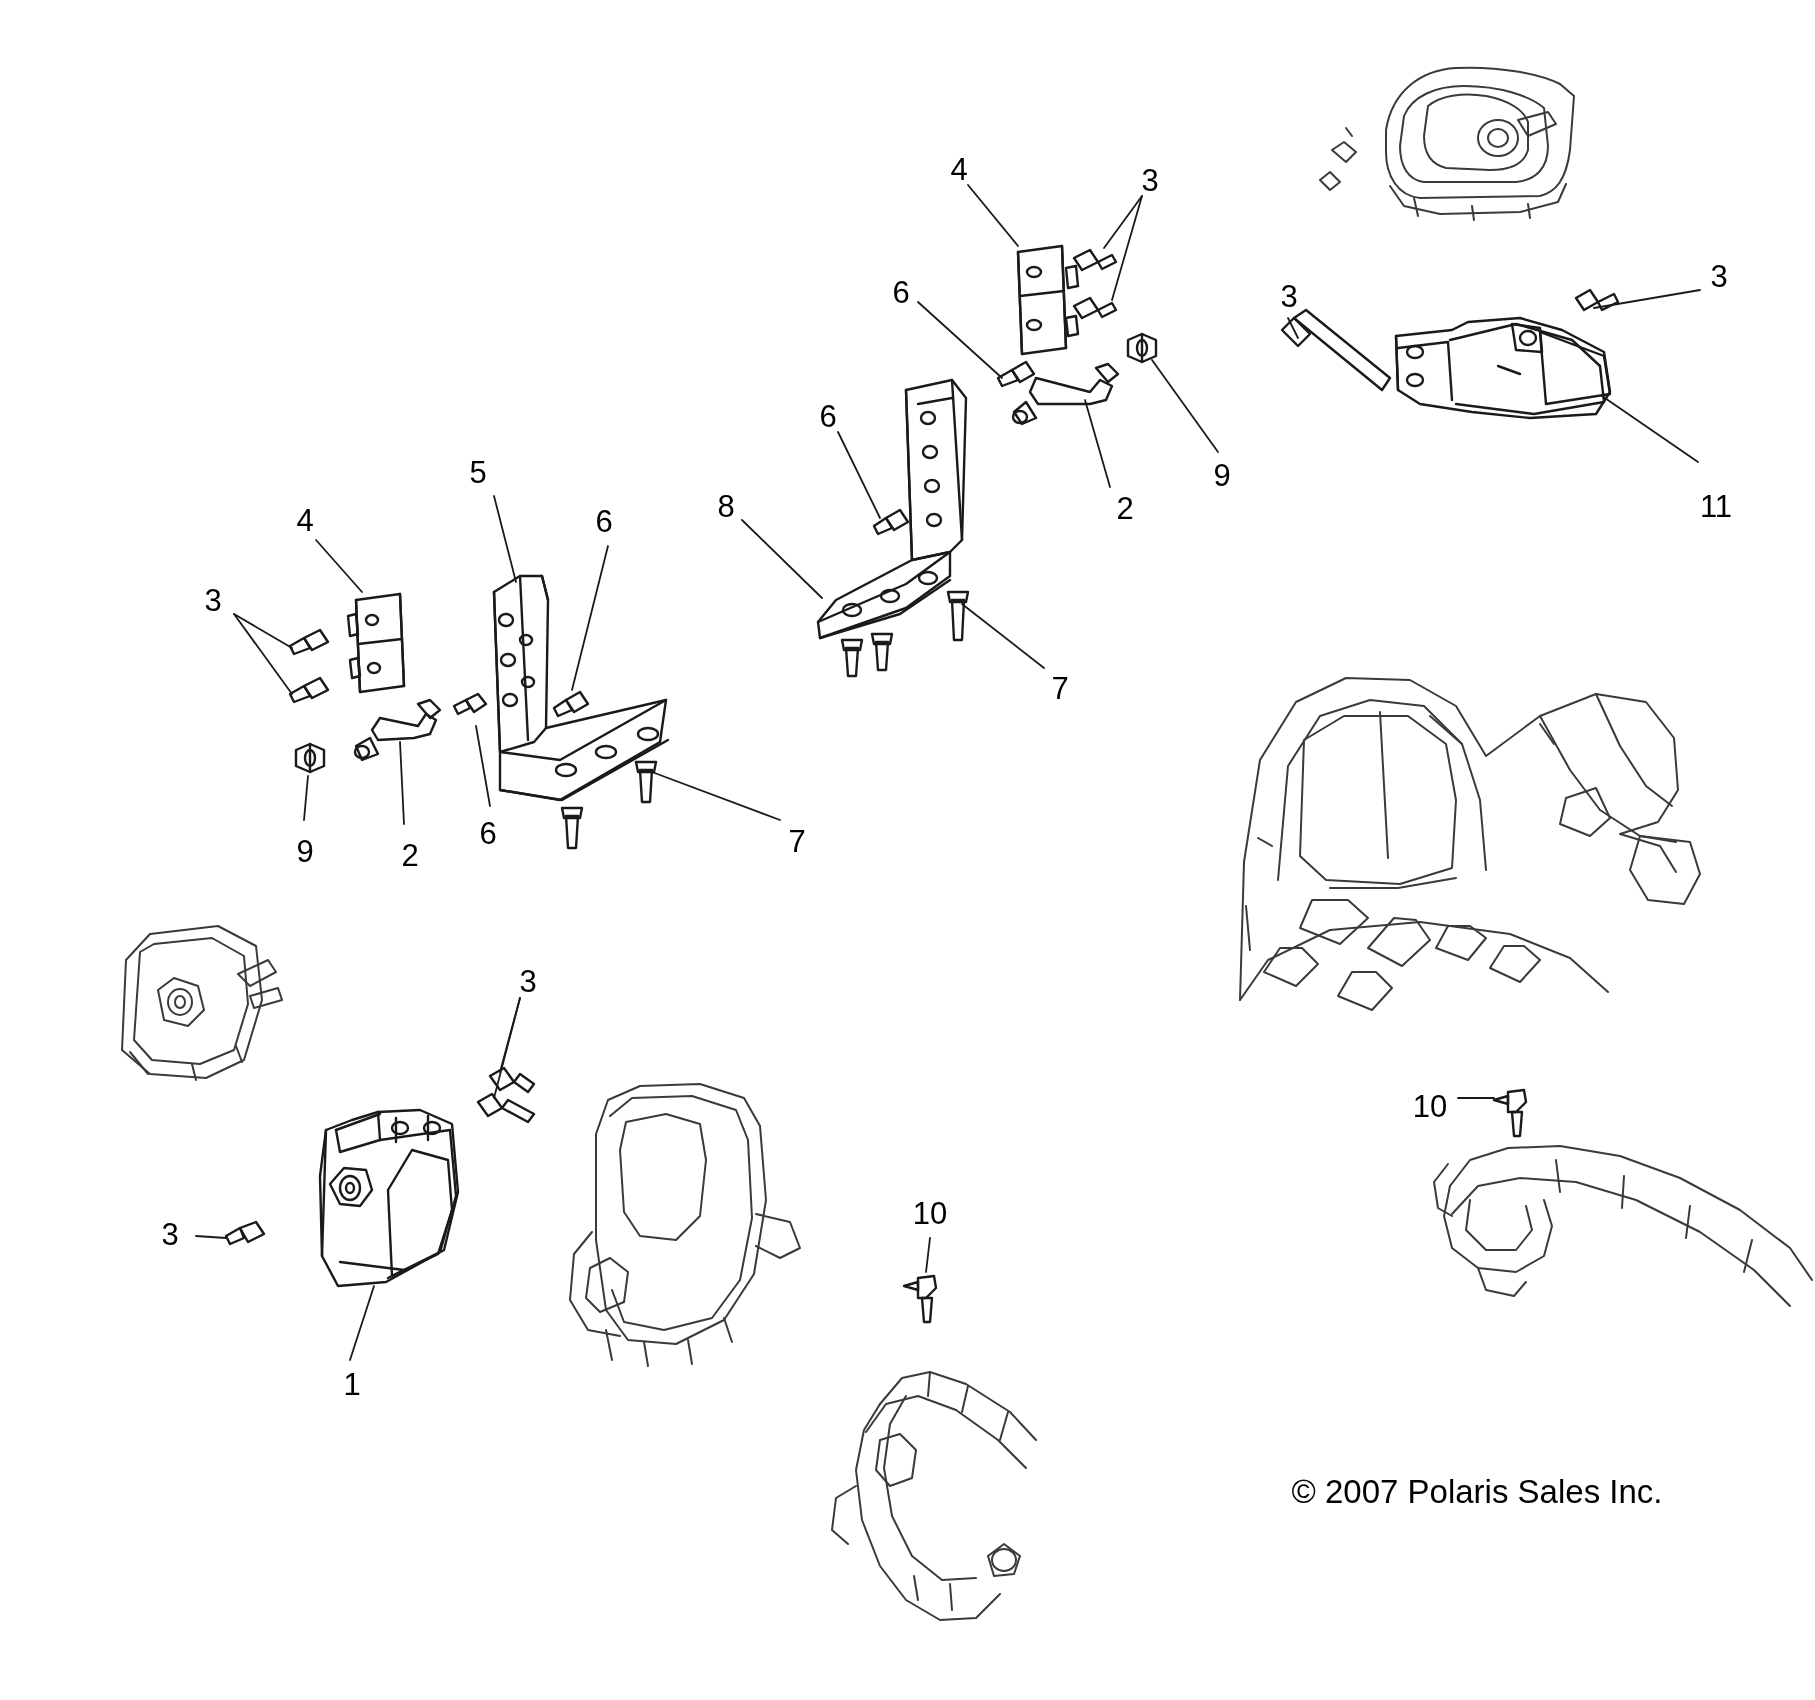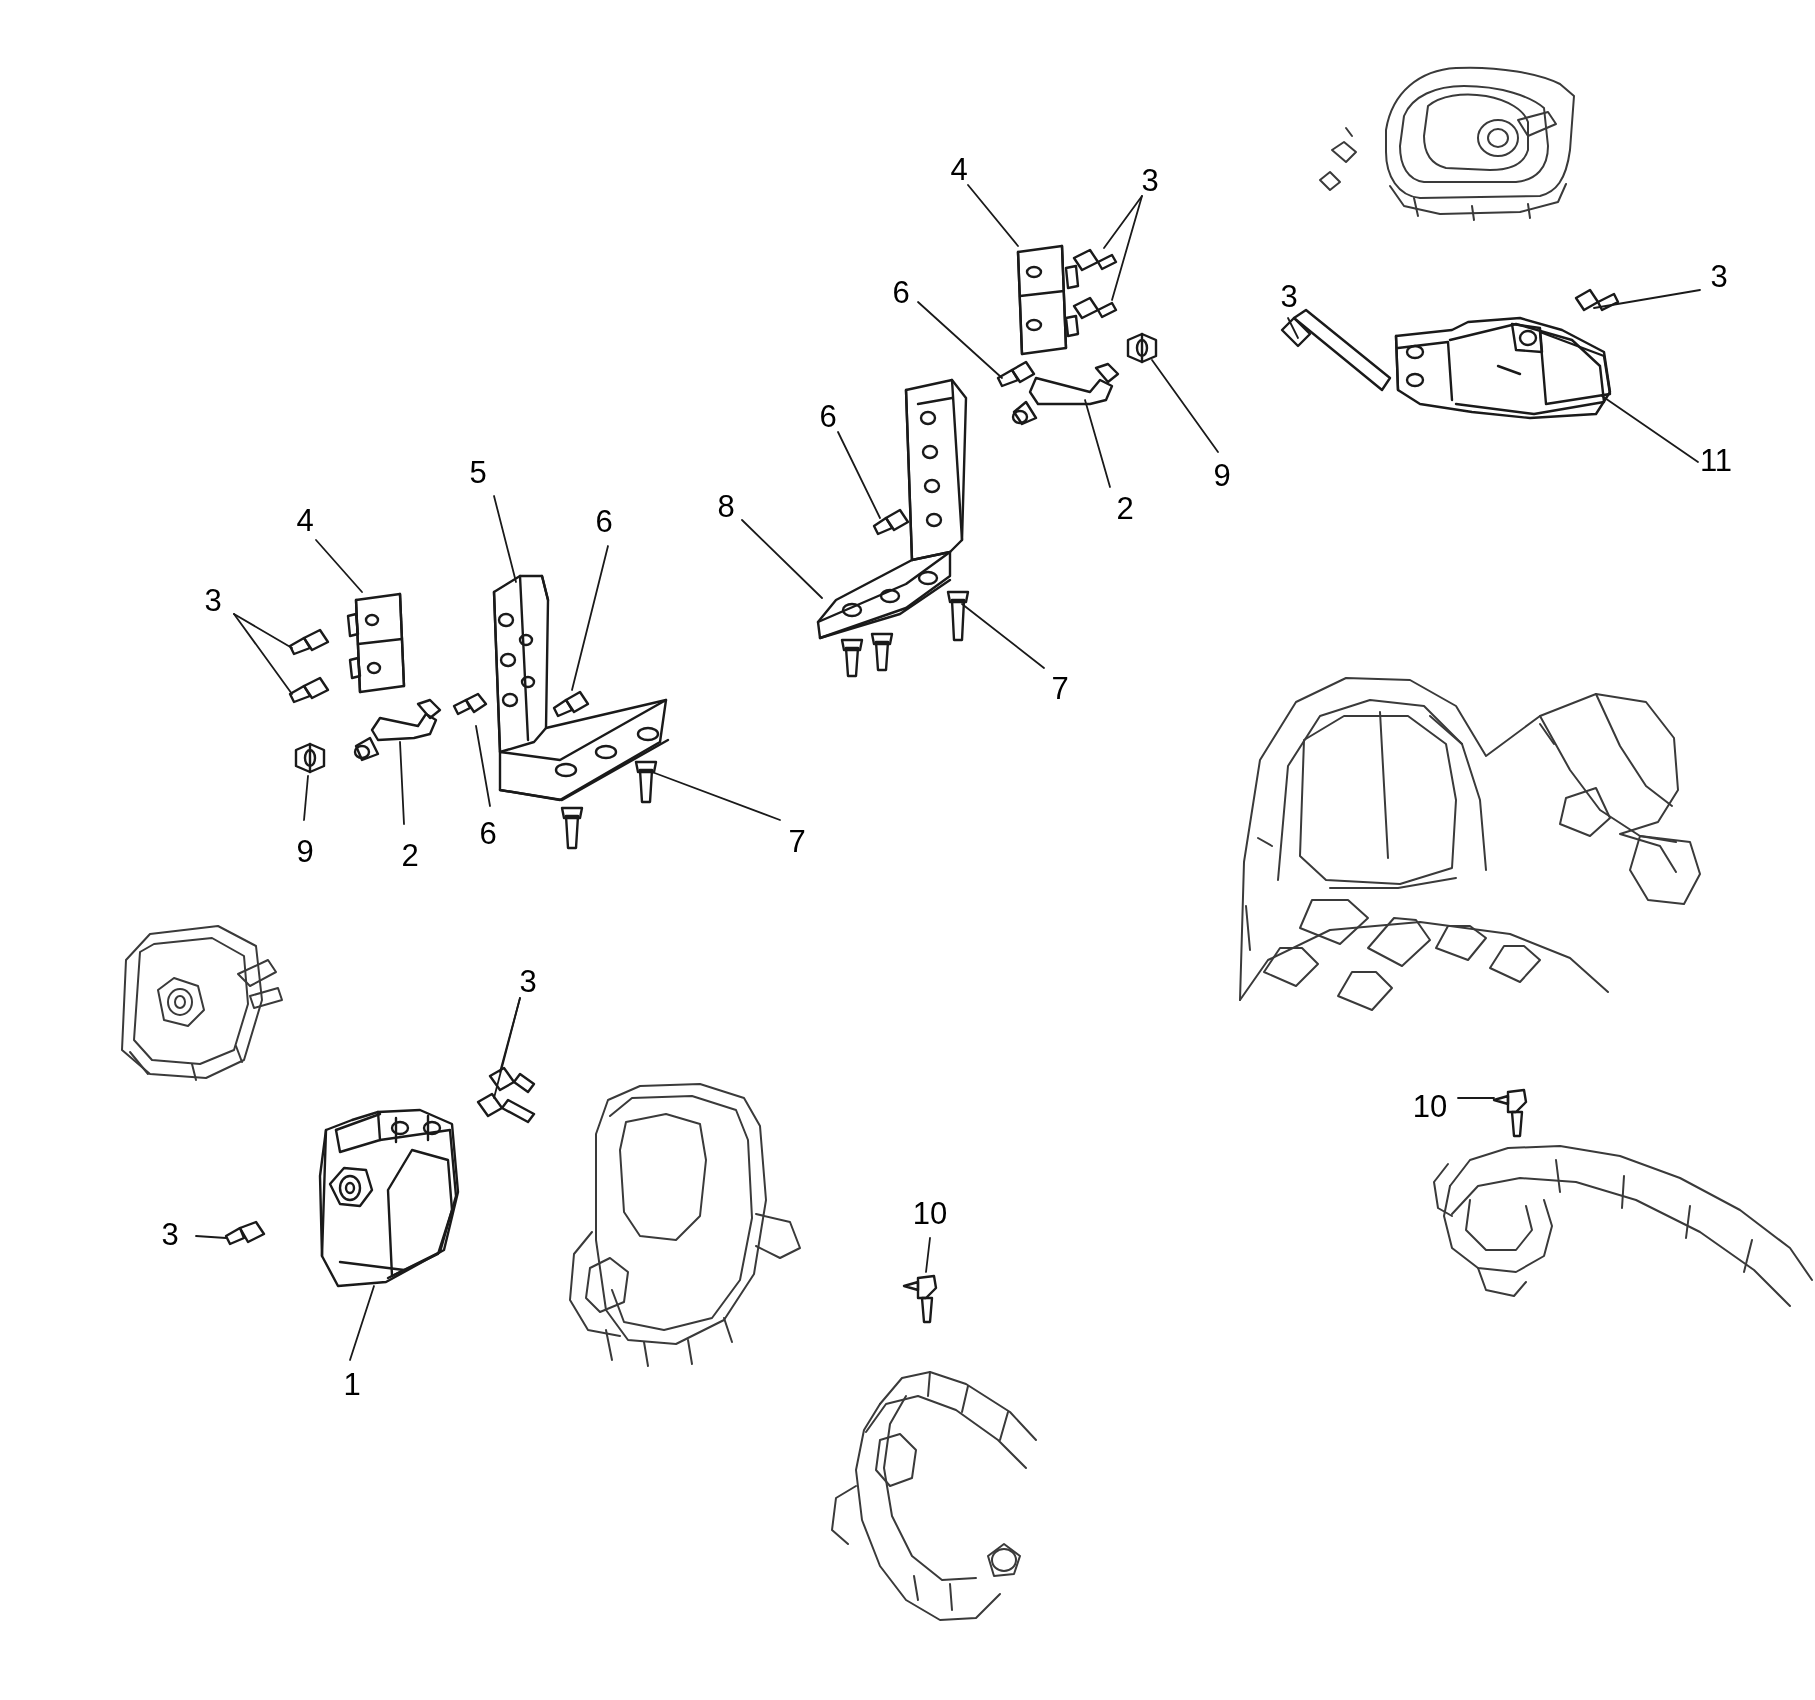--- a/index.html
+++ b/index.html
@@ -353,32 +353,33 @@
     </g>
   </svg>
 
   <div class="callout" style="left:959px; top:169px;">4</div>
   <div class="callout" style="left:1150px; top:180px;">3</div>
   <div class="callout" style="left:901px; top:292px;">6</div>
   <div class="callout" style="left:1289px; top:296px;">3</div>
   <div class="callout" style="left:1719px; top:276px;">3</div>
   <div class="callout" style="left:1222px; top:475px;">9</div>
   <div class="callout" style="left:1125px; top:508px;">2</div>
-  <div class="callout" style="left:1716px; top:460px;">11</div>
+  <div class="callout" style="left:1716px; top:506px;">11</div>
   <div class="callout" style="left:478px; top:472px;">5</div>
   <div class="callout" style="left:828px; top:416px;">6</div>
   <div class="callout" style="left:604px; top:521px;">6</div>
   <div class="callout" style="left:726px; top:506px;">8</div>
   <div class="callout" style="left:305px; top:520px;">4</div>
   <div class="callout" style="left:213px; top:600px;">3</div>
   <div class="callout" style="left:1060px; top:688px;">7</div>
   <div class="callout" style="left:305px; top:851px;">9</div>
   <div class="callout" style="left:410px; top:855px;">2</div>
   <div class="callout" style="left:488px; top:833px;">6</div>
   <div class="callout" style="left:797px; top:841px;">7</div>
   <div class="callout" style="left:528px; top:981px;">3</div>
   <div class="callout" style="left:170px; top:1234px;">3</div>
   <div class="callout" style="left:352px; top:1384px;">1</div>
   <div class="callout" style="left:930px; top:1213px;">10</div>
   <div class="callout" style="left:1430px; top:1106px;">10</div>
 
+  <div class="copyright" style="left:1477px; top:1492px;">© 2007 Polaris Sales Inc.</div>
 
 </div>
 
 </body></html>

